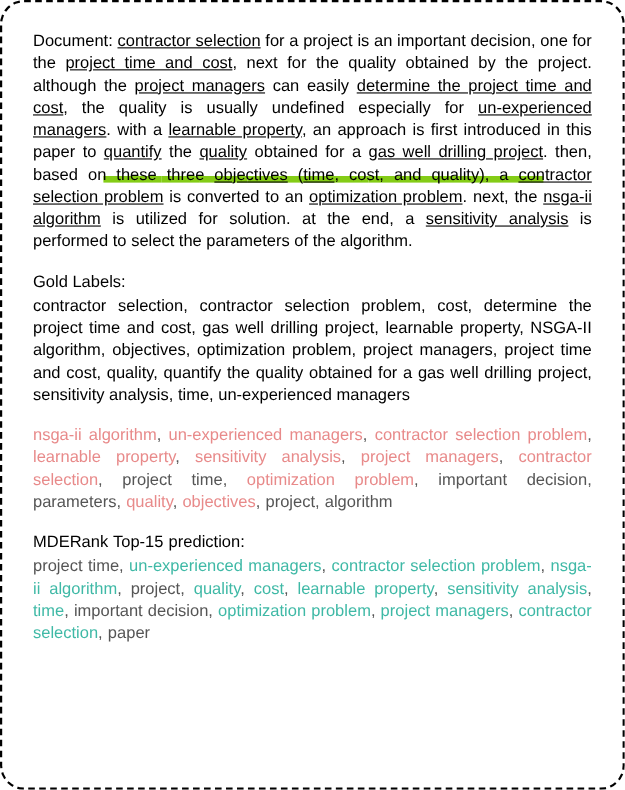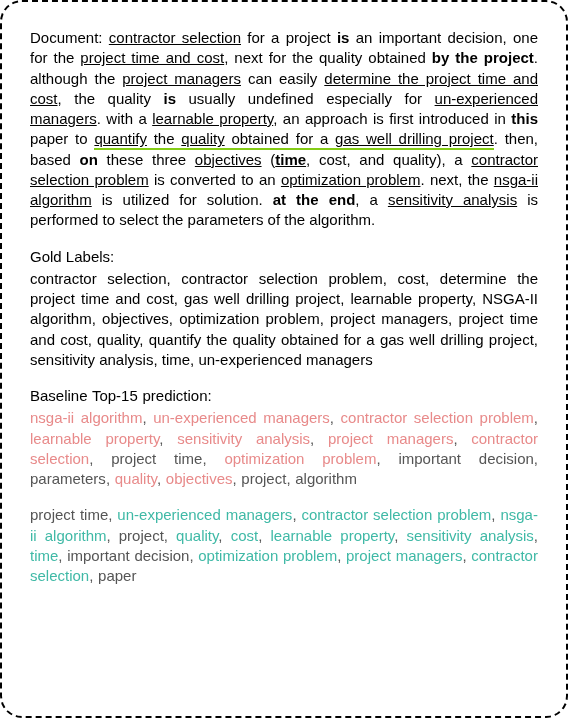--- a/index.html
+++ b/index.html
@@ -16,22 +16,22 @@
     height: 718px;
     box-sizing: border-box;
     border: 2px dashed #000;
     border-radius: 22px;
     padding: 26px 28px 22px 28px;
     overflow: hidden;
   }
   .block { margin-bottom: 16px; text-align: justify; }
   .label { font-weight: normal; }
   .u { text-decoration: underline; }
-  .strong { font-weight: bold; }
-  .orange-u { border-bottom: 2px solid #84cc16; padding-bottom: 1px; }
+  .strong { font-weight: normal; }
+  .orange-u { border-bottom: 6px solid #84cc16; padding-bottom: 13px; }
   .pred { word-spacing: 0.5px; }
   .correct-b { color: #e88a8a; } 
   .miss-b    { color: #555;    } 
   .correct-m { color: #3fb9a6; } 
   .miss-m    { color: #555;    }
   .sec-head { font-weight: normal; display: block; margin-bottom: 2px; }
 </style>
 </head>
 <body>
 <div class="frame">
@@ -42,21 +42,21 @@
 <span class="u">contractor selection</span><span> for a project </span><span class="strong">is</span><span> an important decision, one for the </span><span class="u">project time and cost</span><span>, next for the quality obtained </span><span class="strong">by the project</span><span>. although the </span><span class="u">project managers</span><span> can easily </span><span class="u">determine the project time and</span><span> </span><span class="u">cost</span><span>, the quality </span><span class="strong">is</span><span> usually undefined especially for </span><span class="u">un-experienced managers</span><span>. with a </span><span class="u">learnable property</span><span>, an approach is first introduced in </span><span class="strong">this</span><span> paper to </span><span class="u orange-u">quantify</span><span class="orange-u"> the </span><span class="u orange-u">quality</span><span class="orange-u"> obtained for a </span><span class="u orange-u">gas well drilling project</span><span>. then, based </span><span class="strong">on</span><span> these three </span><span class="u">objectives</span><span> (</span><span class="u strong">time</span><span>, cost, and quality), a </span><span class="u">contractor selection problem</span><span> is converted to an </span><span class="u">optimization problem</span><span>. next, the </span><span class="u">nsga-ii algorithm</span><span> is utilized for solution. </span><span class="strong">at the end</span><span>, a </span><span class="u">sensitivity analysis</span><span> is performed to select the parameters of the algorithm.</span>
 </span>
 </div>
 
 <div class="block">
 <span class="sec-head">Gold Labels:</span>
 <span>contractor selection, contractor selection problem, cost, determine the project time and cost, gas well drilling project, learnable property, NSGA-II algorithm, objectives, optimization problem, project managers, project time and cost, quality, quantify the quality obtained for a gas well drilling project, sensitivity analysis, time, un-experienced managers</span>
 </div>
 
 <div class="block pred">
-<span class="sec-head">Baseline Top-15 prediction:</span>
 <span id="baseline-list"><span class="correct-b">nsga-ii algorithm</span><span class="miss-b">, </span><span class="correct-b">un-experienced managers</span><span class="miss-b">, </span><span class="correct-b">contractor selection problem</span><span class="miss-b">, </span><span class="correct-b">learnable property</span><span class="miss-b">, </span><span class="correct-b">sensitivity analysis</span><span class="miss-b">, </span><span class="correct-b">project managers</span><span class="miss-b">, </span><span class="correct-b">contractor selection</span><span class="miss-b">, </span><span class="miss-b">project time</span><span class="miss-b">, </span><span class="correct-b">optimization problem</span><span class="miss-b">, </span><span class="miss-b">important decision</span><span class="miss-b">, </span><span class="miss-b">parameters</span><span class="miss-b">, </span><span class="correct-b">quality</span><span class="miss-b">, </span><span class="correct-b">objectives</span><span class="miss-b">, </span><span class="miss-b">project</span><span class="miss-b">, </span><span class="miss-b">algorithm</span></span>
 </div>
 
 <div class="block pred" style="margin-bottom:0">
+<span class="sec-head">MDERank Top-15 prediction:</span>
 <span id="mderank-list"><span class="miss-m">project time</span><span class="miss-m">, </span><span class="correct-m">un-experienced managers</span><span class="miss-m">, </span><span class="correct-m">contractor selection problem</span><span class="miss-m">, </span><span class="correct-m">nsga-ii algorithm</span><span class="miss-m">, </span><span class="miss-m">project</span><span class="miss-m">, </span><span class="correct-m">quality</span><span class="miss-m">, </span><span class="correct-m">cost</span><span class="miss-m">, </span><span class="correct-m">learnable property</span><span class="miss-m">, </span><span class="correct-m">sensitivity analysis</span><span class="miss-m">, </span><span class="correct-m">time</span><span class="miss-m">, </span><span class="miss-m">important decision</span><span class="miss-m">, </span><span class="correct-m">optimization problem</span><span class="miss-m">, </span><span class="correct-m">project managers</span><span class="miss-m">, </span><span class="correct-m">contractor selection</span><span class="miss-m">, </span><span class="miss-m">paper</span></span>
 </div>
 
 </div>
 
 </body></html>

